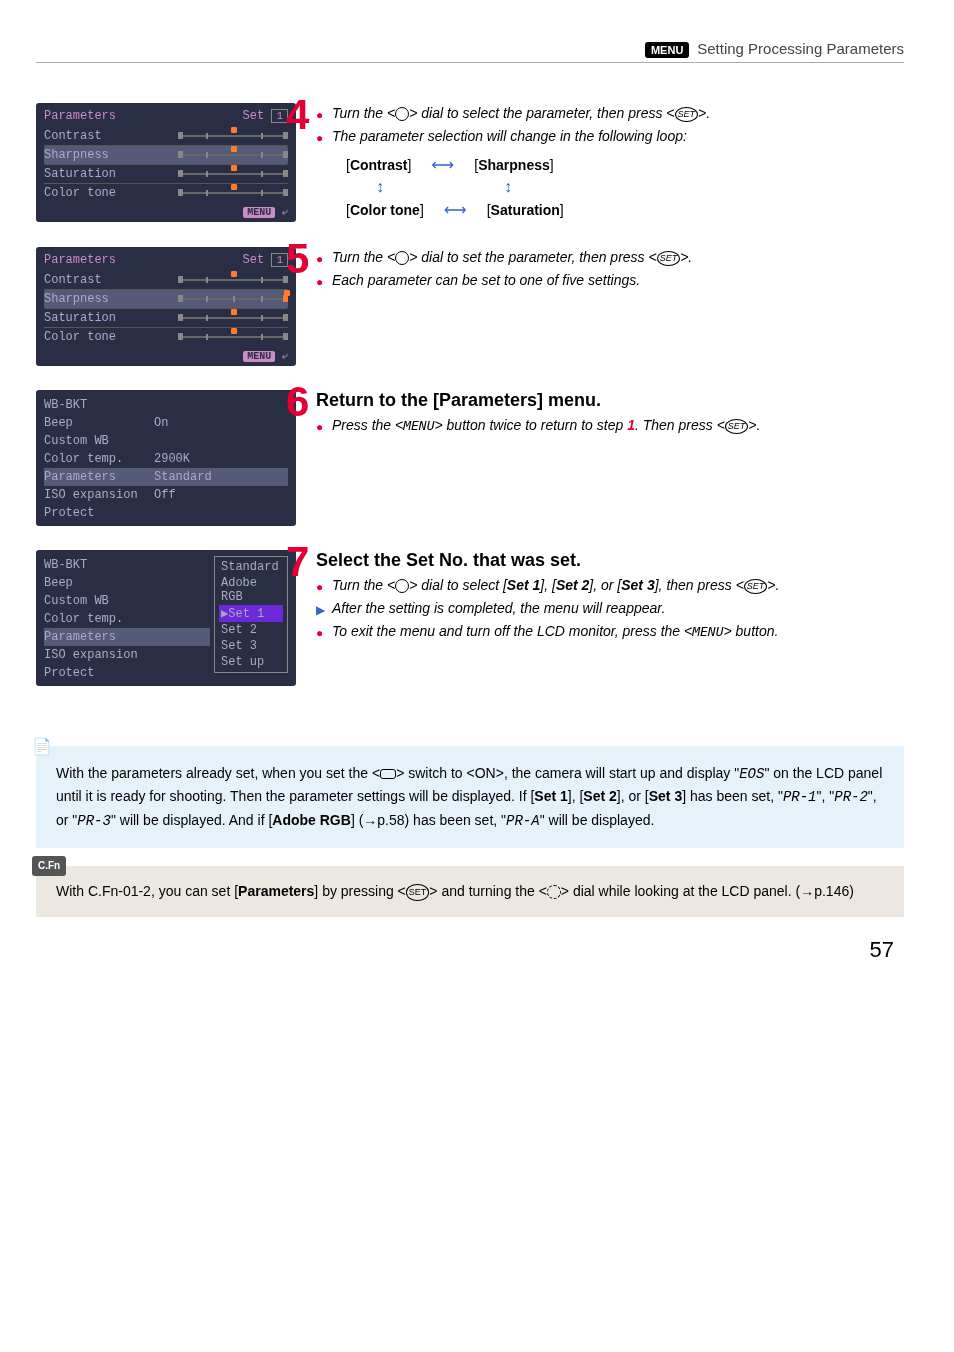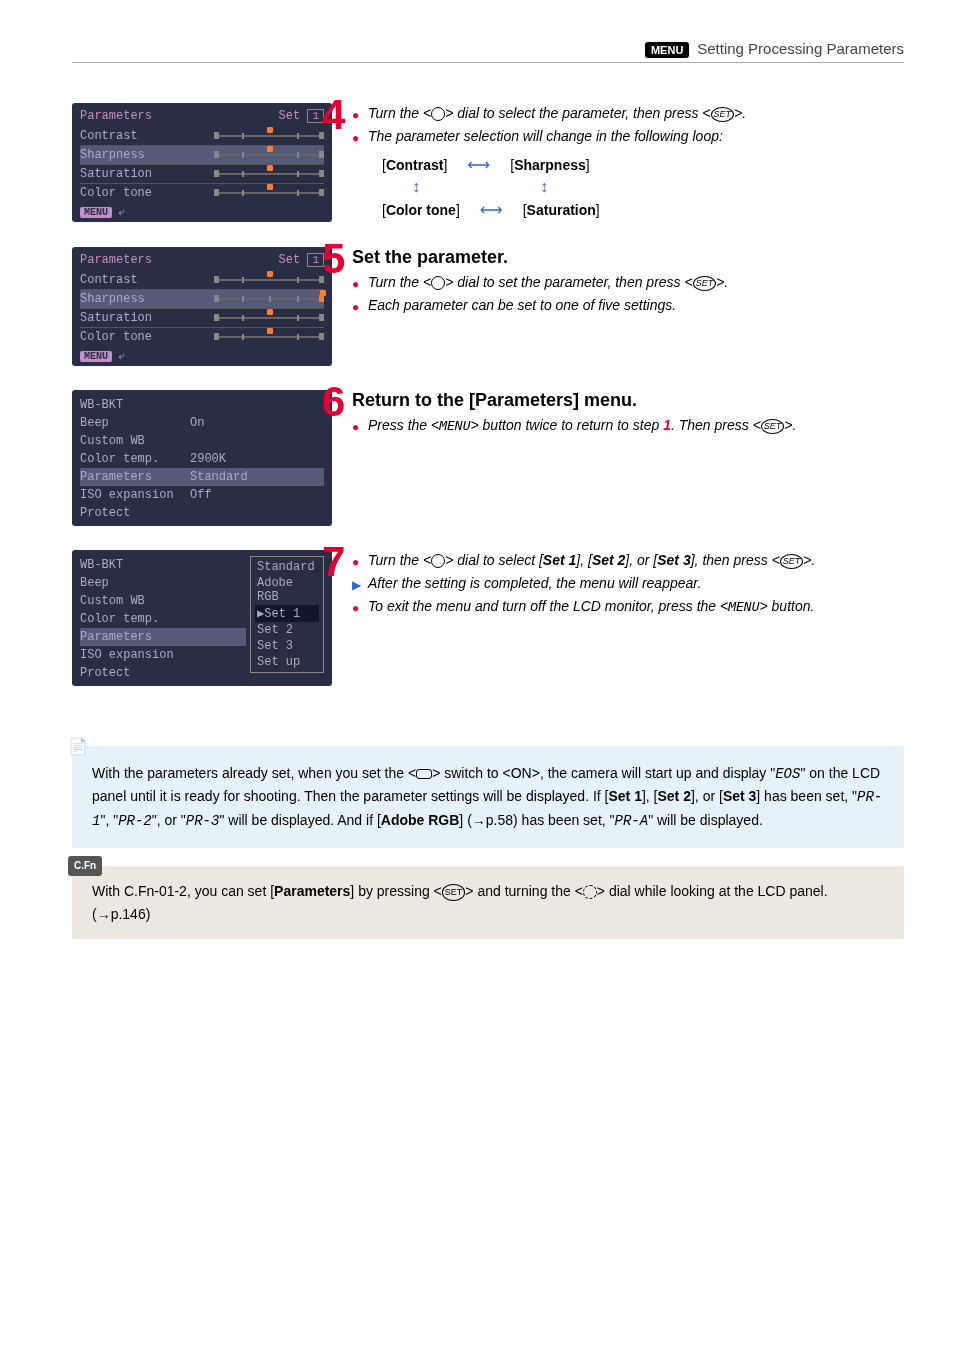--- a/index.html
+++ b/index.html
@@ -1,17 +1,17 @@
 <!DOCTYPE html>
 <html><head>
 <meta charset="utf-8">
 <style>
   * { margin: 0; padding: 0; box-sizing: border-box; }
   body { font-family: Arial, Helvetica, sans-serif; font-size: 14px; background: #fff; color: #000; width: 954px; }
-  .page { padding: 40px 50px 30px 72px; position: relative; }
+  .page { padding: 40px 50px 30px 36px; position: relative; }
   .header-bar { text-align: right; margin-bottom: 40px; }
   .header-bar .menu-chip { display: inline-block; background: #000; color: #fff; padding: 2px 6px; border-radius: 3px; font-size: 11px; font-weight: bold; margin-right: 4px; }
   .header-bar .title-text { color: #444; font-size: 15px; }
   .header-underline { border-bottom: 1px solid #aaa; margin-top: 4px; margin-bottom: 30px; }
   .row { display: flex; margin-bottom: 24px; }
   .left-col { width: 260px; flex-shrink: 0; margin-right: 20px; }
   .right-col { flex: 1; position: relative; }
   .step-num { position: absolute; left: -30px; top: -12px; font-size: 42px; font-weight: bold; color: #e50033; font-family: Arial, sans-serif; }
   .step-title { font-size: 18px; font-weight: bold; margin-bottom: 4px; }
   .bullet { display: flex; margin-bottom: 2px; line-height: 1.5; }
@@ -27,30 +27,30 @@
   .lcd .slider { flex: 1; text-align: right; position: relative; height: 14px; }
   .slider-track { position: relative; display: inline-block; width: 110px; height: 12px; }
   .slider-tick { position: absolute; top: 4px; width: 2px; height: 6px; background: #888; }
   .slider-bar { position: absolute; top: 6px; left: 0; right: 0; height: 2px; background: #666; }
   .slider-marker { position: absolute; top: -2px; width: 6px; height: 6px; background: #ff7b2e; border-radius: 1px; }
   .slider-end { position: absolute; top: 3px; width: 5px; height: 7px; background: #888; }
   .lcd-title-row { display: flex; justify-content: space-between; color: #c0c; font-weight: normal; margin-bottom: 4px; }
   .lcd-title-row .p-label { color: #c88cc8; }
   .lcd-title-row .set-label { color: #c88cc8; }
   .set-box { border: 1px solid #888; padding: 0 4px; color: #c88cc8; font-size: 11px; }
-  .lcd-menu-row { text-align: left; color: #c88cc8; font-size: 11px; margin-top: 4px; }
+  .lcd-menu-row { text-align: right; color: #c88cc8; font-size: 11px; margin-top: 4px; }
   .menu-chip-s { background: #c88cc8; color: #2a2e44; padding: 0 4px; border-radius: 2px; font-size: 10px; font-weight: bold; }
   .lcd2 .lcd-row { border-bottom: none; }
   .lcd2 .lcd-row .label { width: 110px; }
   .lcd2 .lcd-row .val { text-align: left; flex: 1; }
   .lcd2 .hl { background: #555a78; }
   .submenu-col { width: 78px; }
   .submenu-box { border: 1px solid #888; padding: 2px 4px; margin-left: 4px; }
   .submenu-box div { padding: 1px 2px; }
-  .submenu-box .sel-item { background: #0f172a; }
+  .submenu-box .sel-item { background: #6d28d9; }
   .loop-diagram { margin-left: 30px; margin-top: 8px; font-size: 14px; }
   .loop-diagram .lrow { display: flex; align-items: center; margin-bottom: 4px; }
   .arrow-lr { color: #3366cc; margin: 0 20px; font-size: 16px; }
   .arrow-ud { color: #3366cc; font-size: 16px; display: inline-block; }
   .tip-box { background: #e6f2fa; padding: 16px 20px; margin-top: 60px; position: relative; line-height: 1.6; }
   .tip-icon { position: absolute; left: -4px; top: -12px; font-size: 16px; }
   .cfn-box { background: #ece7e0; padding: 14px 20px; margin-top: 18px; position: relative; line-height: 1.6; }
   .cfn-chip { position: absolute; left: -4px; top: -10px; background: #555; color: #fff; padding: 2px 6px; font-size: 10px; border-radius: 3px; font-weight: bold; }
   .pagenum { text-align: right; font-size: 22px; margin-top: 20px; margin-right: 10px; }
   .icon-inline { display: inline-block; border: 1.5px solid #000; border-radius: 50%; width: 14px; height: 14px; vertical-align: middle; position: relative; }
@@ -146,21 +146,20 @@
           </div>
         <div class="lcd-row">
             <span class="label">Color tone</span>
             <span class="slider"><span class="slider-track"><span class="slider-bar"></span><span class="slider-end" style="left:0"></span><span class="slider-tick" style="left:25%"></span><span class="slider-marker" style="left:48%"></span><span class="slider-tick" style="left:75%"></span><span class="slider-end" style="right:0"></span></span></span>
           </div>
         <div class="lcd-menu-row"><span class="menu-chip-s">MENU</span> ⤶</div>
       </div>
     </div>
     <div class="right-col">
       <div class="step-num">5</div>
-      <div class="step-title">Set the parameter.</div>
       <div class="bullet">
           <span class="dot">●</span>
           <span class="txt"><span>Turn the &lt;</span><span class="icon-inline"></span><span>&gt; dial to set the parameter, then press &lt;</span><span class="icon-set">SET</span><span>&gt;.</span></span>
         </div>
       <div class="bullet">
           <span class="dot">●</span>
           <span class="txt">Each parameter can be set to one of five settings.</span>
         </div>
     </div>
   </div>
@@ -241,20 +240,21 @@
               <div class="sel-item">▶Set 1</div>
               <div>Set 2</div>
               <div>Set 3</div>
               <div>Set up</div>
             </div>
         </div>
       </div>
     </div>
     <div class="right-col">
       <div class="step-num">7</div>
+      <div class="step-title">Select the Set No. that was set.</div>
       <div class="bullet">
           <span class="dot">●</span>
           <span class="txt"><span>Turn the &lt;</span><span class="icon-inline"></span><span>&gt; dial to select [</span><b>Set 1</b><span>], [</span><b>Set 2</b><span>], or [</span><b>Set 3</b><span>], then press &lt;</span><span class="icon-set">SET</span><span>&gt;.</span></span>
         </div>
       <div class="bullet">
           <span class="dot blue">▶</span>
           <span class="txt">After the setting is completed, the menu will reappear.</span>
         </div>
       <div class="bullet">
           <span class="dot">●</span>
@@ -266,13 +266,14 @@
   <div class="tip-box">
     <span class="tip-icon">📄</span>
     <span>With the parameters already set, when you set the &lt;</span><span class="icon-inline" style="border-radius:3px;border-width:1px;width:16px;height:10px"></span><span>&gt; switch to &lt;</span><span>ON</span><span>&gt;, the camera will start up and display "</span><span class="seg-font">EOS</span><span>" on the LCD panel until it is ready for shooting. Then the parameter settings will be displayed. If [</span><b>Set 1</b><span>], [</span><b>Set 2</b><span>], or [</span><b>Set 3</b><span>] has been set, "</span><span class="seg-font">PR-1</span><span>", "</span><span class="seg-font">PR-2</span><span>", or "</span><span class="seg-font">PR-3</span><span>" will be displayed. And if [</span><b>Adobe RGB</b><span>] (→p.58) has been set, "</span><span class="seg-font">PR-A</span><span>" will be displayed.</span>
   </div>
 
   <div class="cfn-box">
     <span class="cfn-chip">C.Fn</span>
     <span>With C.Fn-01-2, you can set [</span><b>Parameters</b><span>] by pressing &lt;</span><span class="icon-set">SET</span><span>&gt; and turning the &lt;</span><span class="icon-inline" style="border-style:dashed"></span><span>&gt; dial while looking at the LCD panel. (→p.146)</span>
   </div>
 
+  <div class="pagenum">57</div>
 </div>
 
 </body></html>

